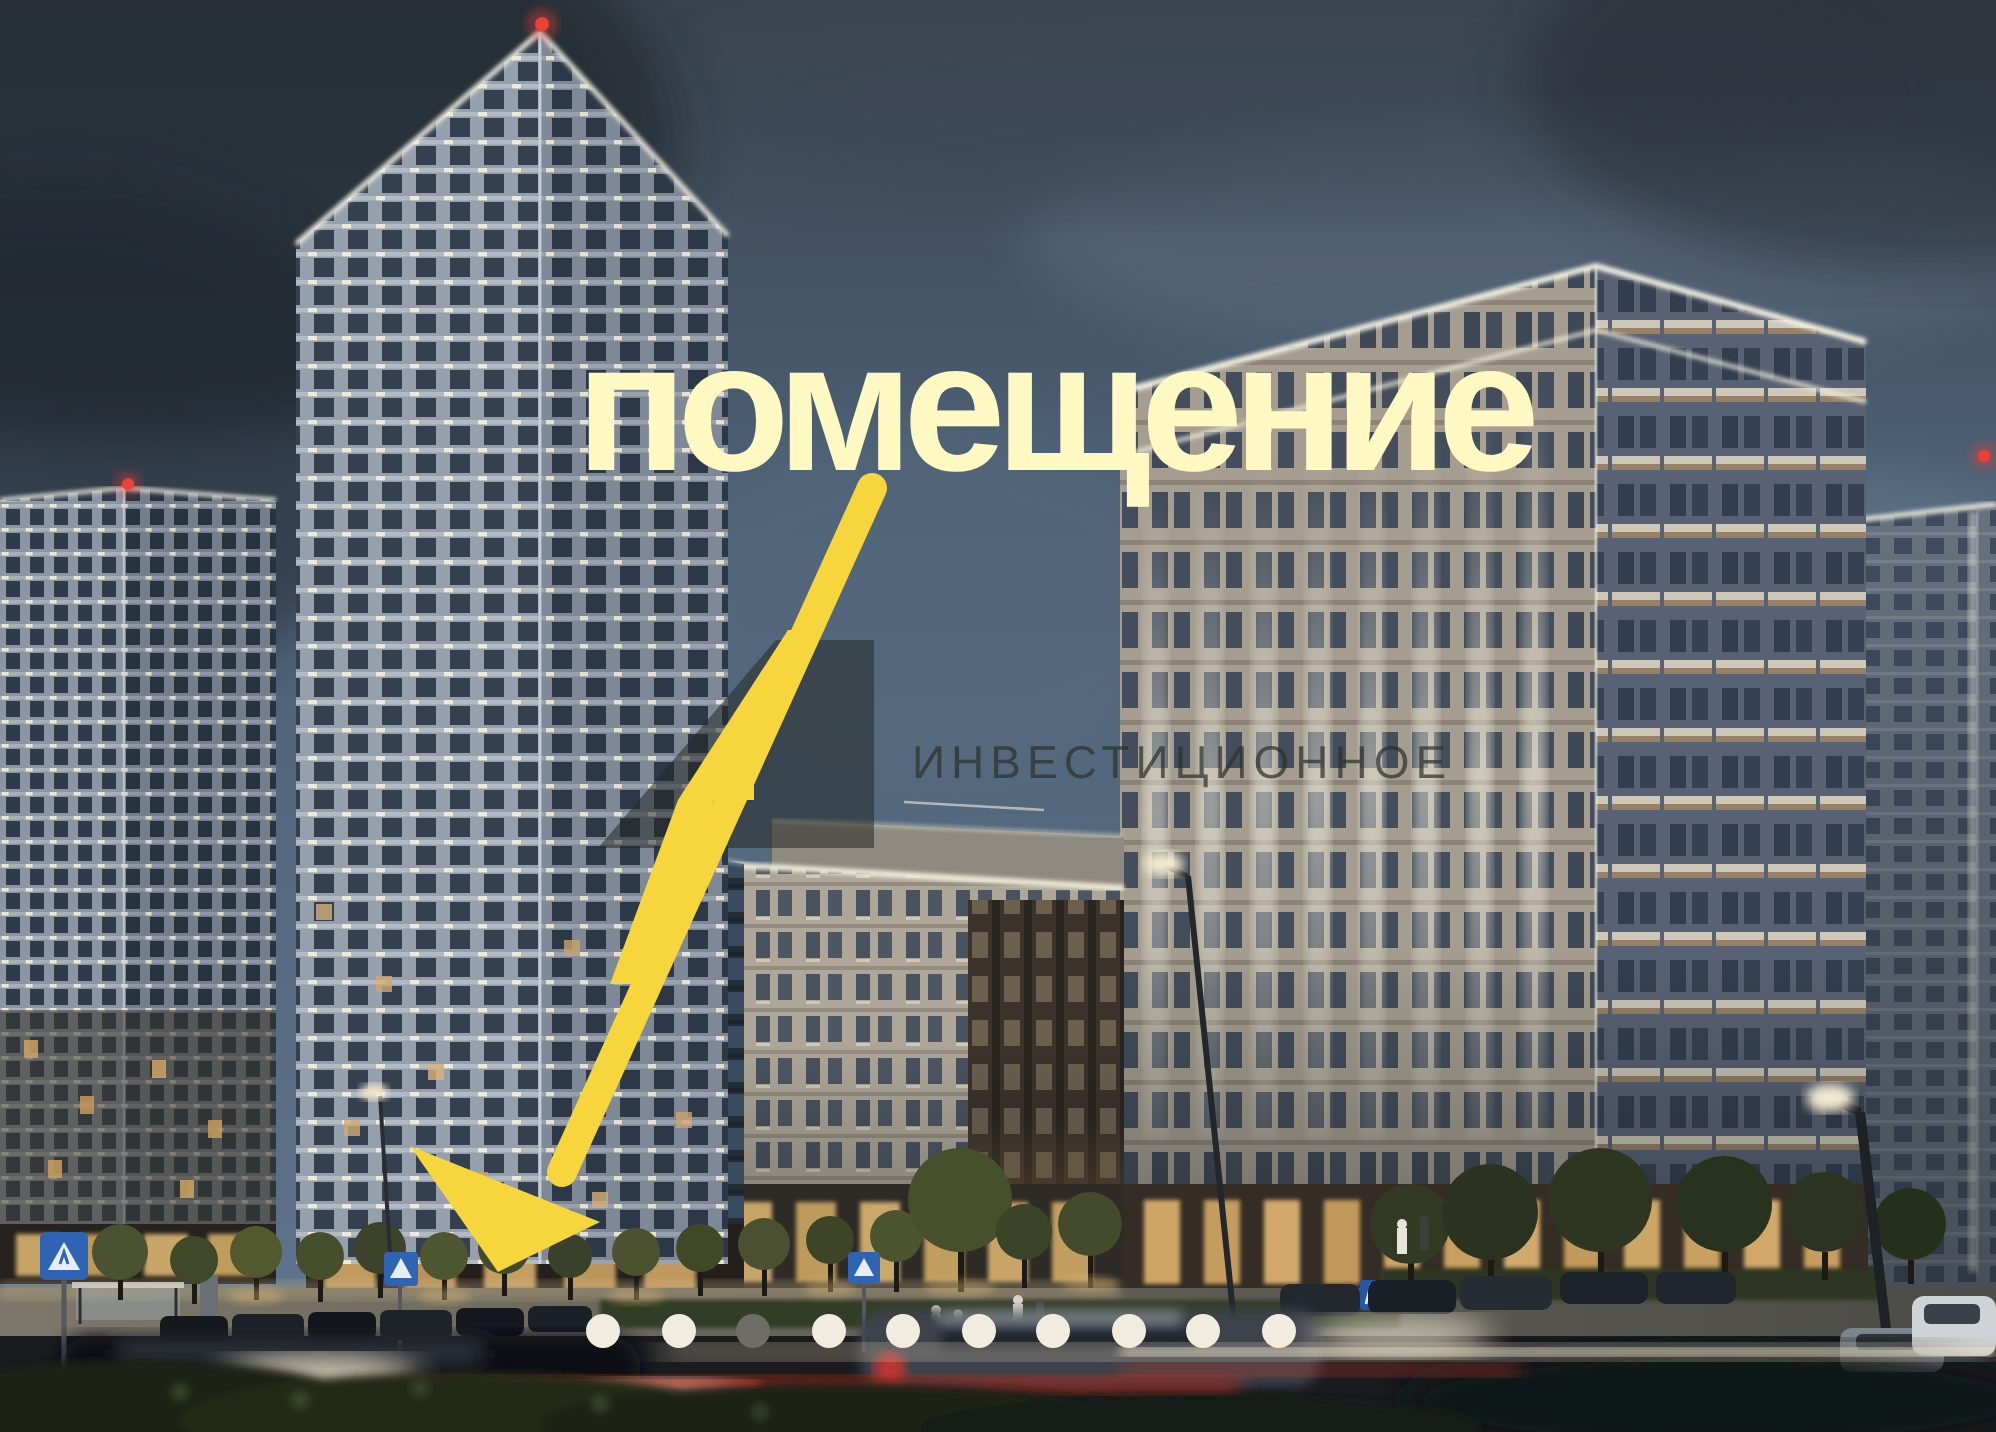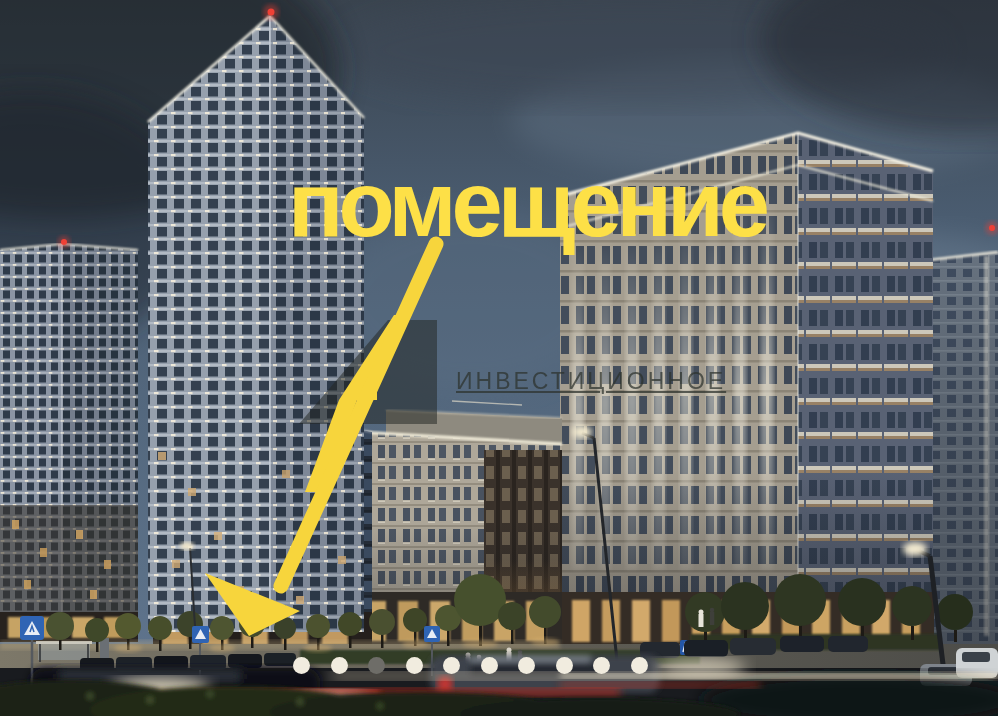--- a/index.html
+++ b/index.html
@@ -3,21 +3,21 @@
 <meta charset="utf-8">
 <style>
   html,body{margin:0;padding:0;background:#222;}
   .stage{position:relative;width:998px;height:716px;overflow:hidden;background:#4d6075;
          font-family:"Liberation Sans",sans-serif;}
   svg.scene,svg.overlay{position:absolute;left:0;top:0;}
   svg.overlay{pointer-events:none;}
   .headline{position:absolute;left:288px;top:158px;font-size:92px;font-weight:700;
             letter-spacing:-5px;line-height:1;white-space:nowrap;}
   .watermark{position:absolute;left:456px;font-size:23px;font-weight:400;
-             letter-spacing:3px;line-height:1;white-space:nowrap;text-decoration:underline;}
+             letter-spacing:3px;line-height:1;white-space:nowrap;}
   .wm1{top:370px;} .wm2{top:402px;}
   .dots{position:absolute;left:293px;top:657px;display:flex;gap:20.5px;}
   .dots .dot{width:17px;height:17px;border-radius:50%;display:block;}
 </style>
 </head>
 <body>
 
 <div class="stage">
 
 <svg class="scene" width="998" height="716" viewBox="0 0 998 716">
@@ -467,21 +467,21 @@
     <polygon points="388,320 437,320 437,424 299,424" fill="#232623" opacity="0.52"></polygon>
     <path d="M394 315 L411 315 L357 400 L339 400 Z M352 400 L377 363 L377 400 Z M339 400 L357 400 L322 492 L305 492 Z" fill="#F7D53C"></path>
   </g>
 
   <g>
     <path d="M436 244 L281 586" stroke="#F7D53C" stroke-width="15" stroke-linecap="round" fill="none"></path>
     <polygon points="249,636 205,573 300,611" fill="#F7D53C"></polygon>
   </g>
 </svg>
 
-<div class="headline" style="color: #fde047;">помещение</div>
+<div class="headline" style="color: #fef9c3;">помещение</div>
 
 <div class="watermark wm1" style="color: rgba(44, 50, 45, 0.72);">ИНВЕСТИЦИОННОЕ</div>
 
 <div class="dots">
       <span class="dot" style="background: rgb(241, 236, 223);"></span>
       <span class="dot" style="background: rgb(241, 236, 223);"></span>
       <span class="dot" style="background: rgb(110, 109, 104);"></span>
       <span class="dot" style="background: rgb(241, 236, 223);"></span>
       <span class="dot" style="background: rgb(241, 236, 223);"></span>
       <span class="dot" style="background: rgb(241, 236, 223);"></span>

